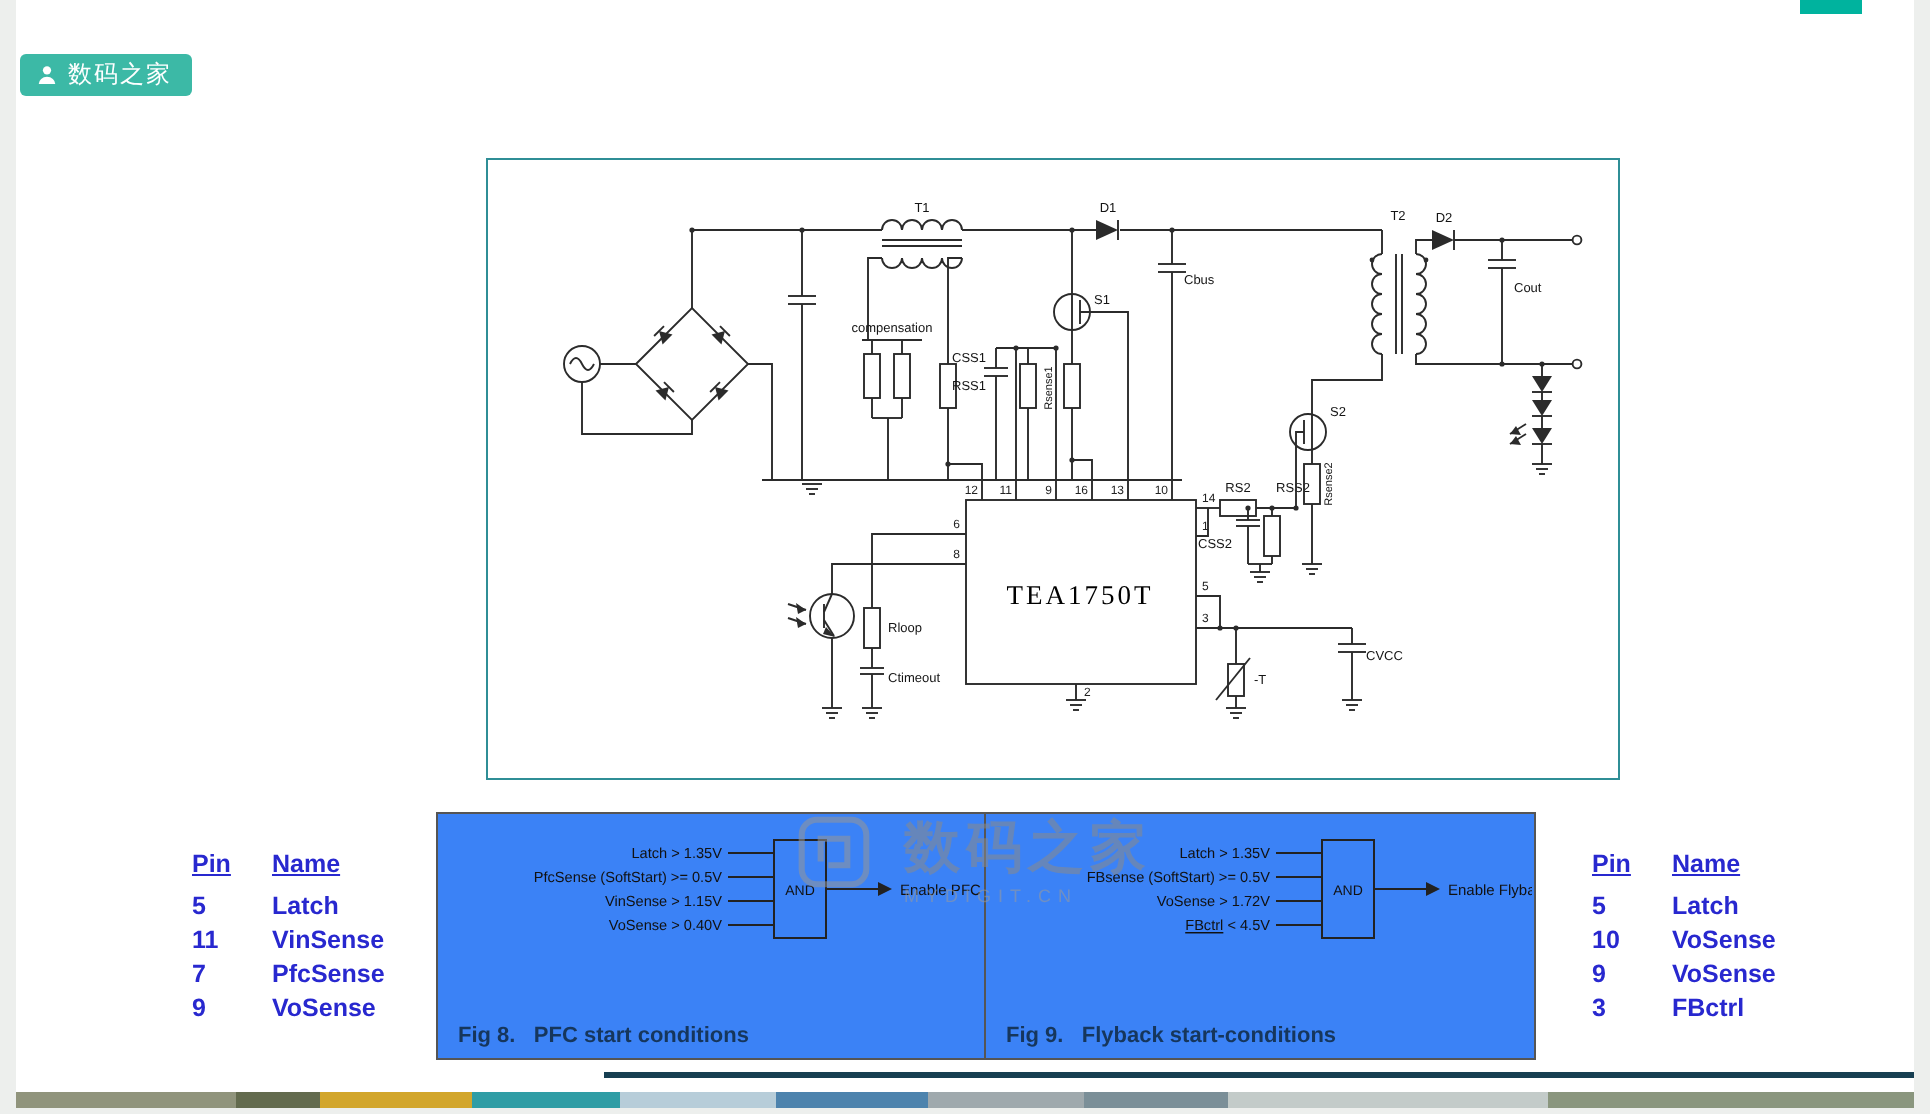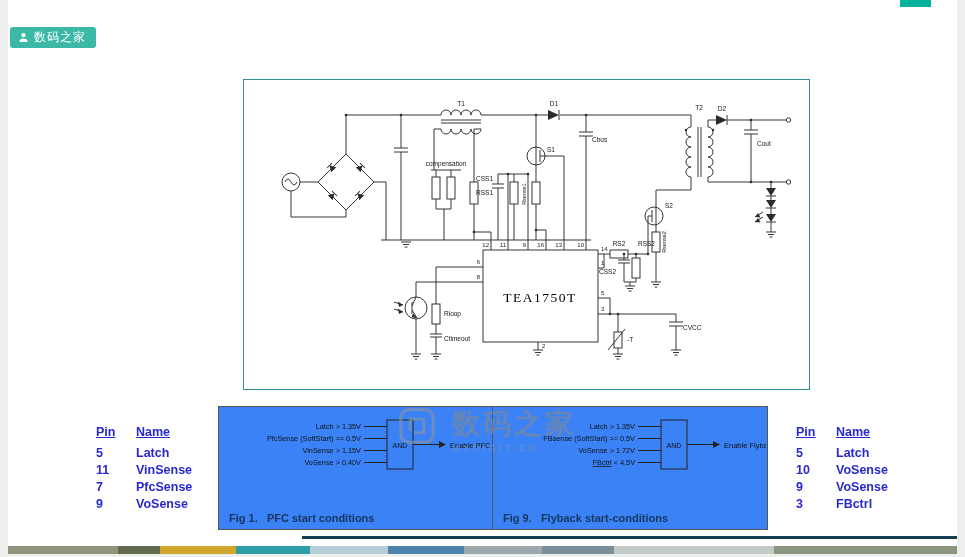--- a/index.html
+++ b/index.html
@@ -381,21 +381,21 @@
         <line x1="145" y1="19.5" x2="168" y2="19.5"></line>
         <line x1="145" y1="31.5" x2="168" y2="31.5"></line>
         <line x1="145" y1="43.5" x2="168" y2="43.5"></line>
         <line x1="145" y1="55.5" x2="168" y2="55.5"></line>
         <rect x="168" y="13" width="26" height="49"></rect>
         <text class="gate" x="181" y="40.5" text-anchor="middle">AND</text>
         <line x1="194" y1="37.5" x2="220" y2="37.5"></line>
         <polygon points="220,34 220,41 227,37.5"></polygon>
         <text class="out" x="231" y="40.5">Enable PFC</text>
       </svg>
-      <div class="fig-caption">Fig 1.   PFC start conditions</div>
+      <div class="fig-caption">Fig 8.   PFC start conditions</div>
     </div>
 
     <div class="figbox">
       <svg class="lg" width="273" height="95" viewBox="0 0 273 95">
         <text x="142" y="22" text-anchor="end">Latch &gt; 1.35V</text>
         <text x="142" y="34" text-anchor="end">FBsense (SoftStart) &gt;= 0.5V</text>
         <text x="142" y="46" text-anchor="end">VoSense &gt; 1.72V</text>
         <text x="142" y="58" text-anchor="end"><tspan text-decoration="underline">FBctrl</tspan><tspan> &lt; 4.5V</tspan></text>
         <line x1="145" y1="19.5" x2="168" y2="19.5"></line>
         <line x1="145" y1="31.5" x2="168" y2="31.5"></line>

